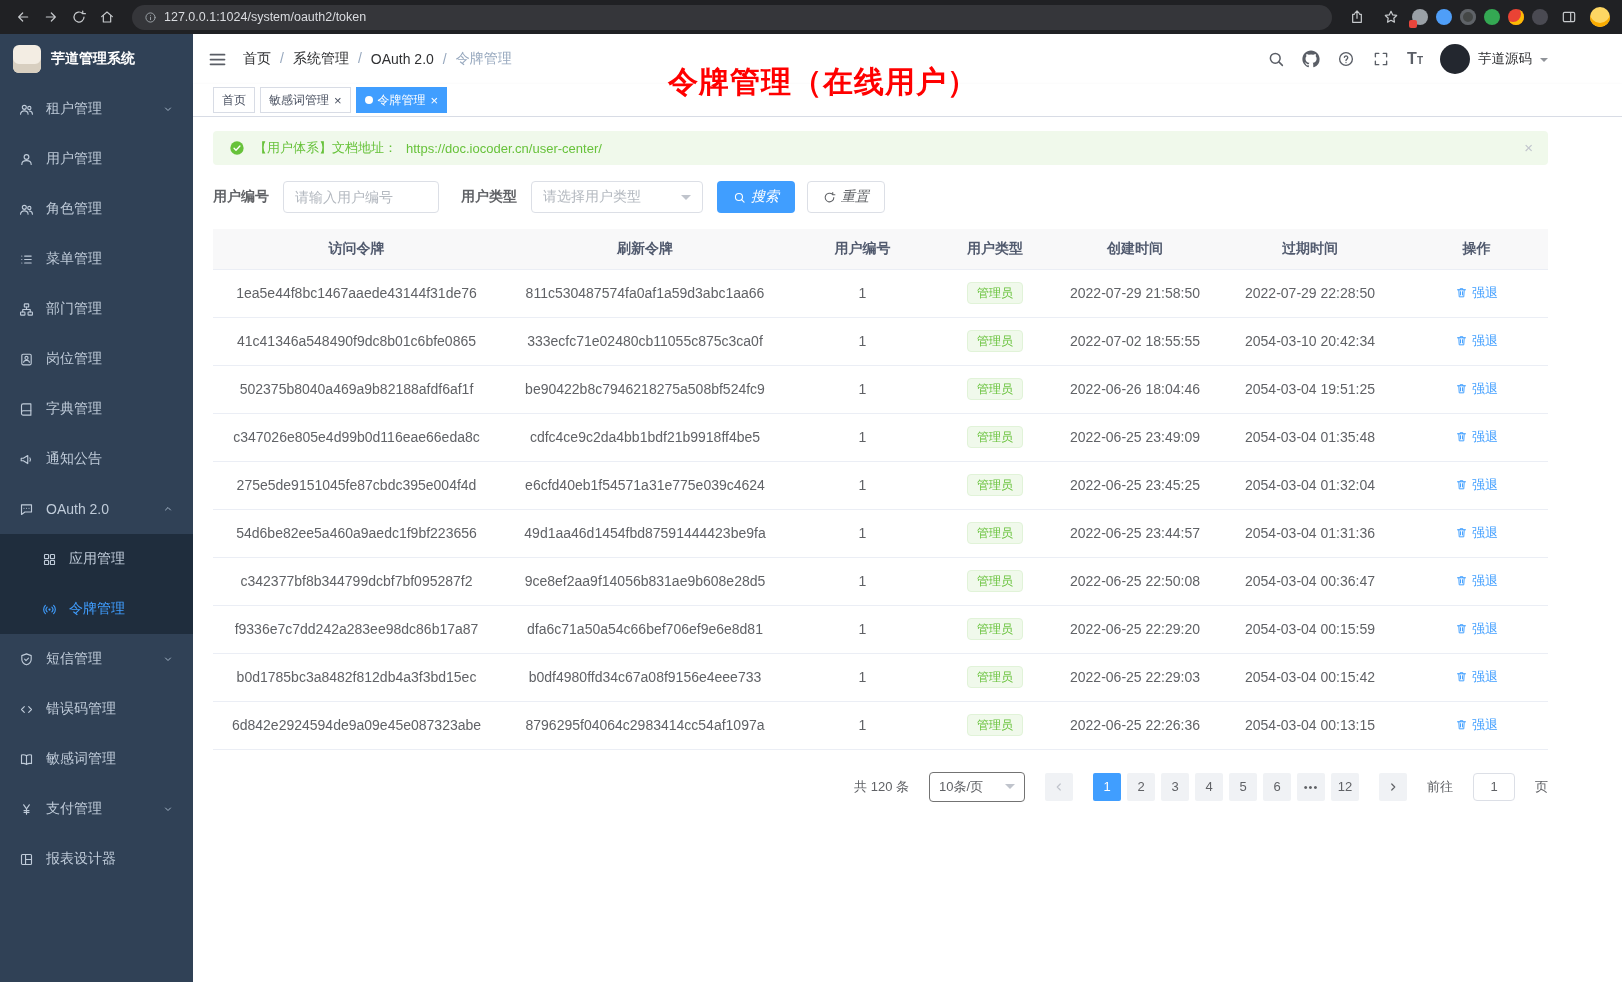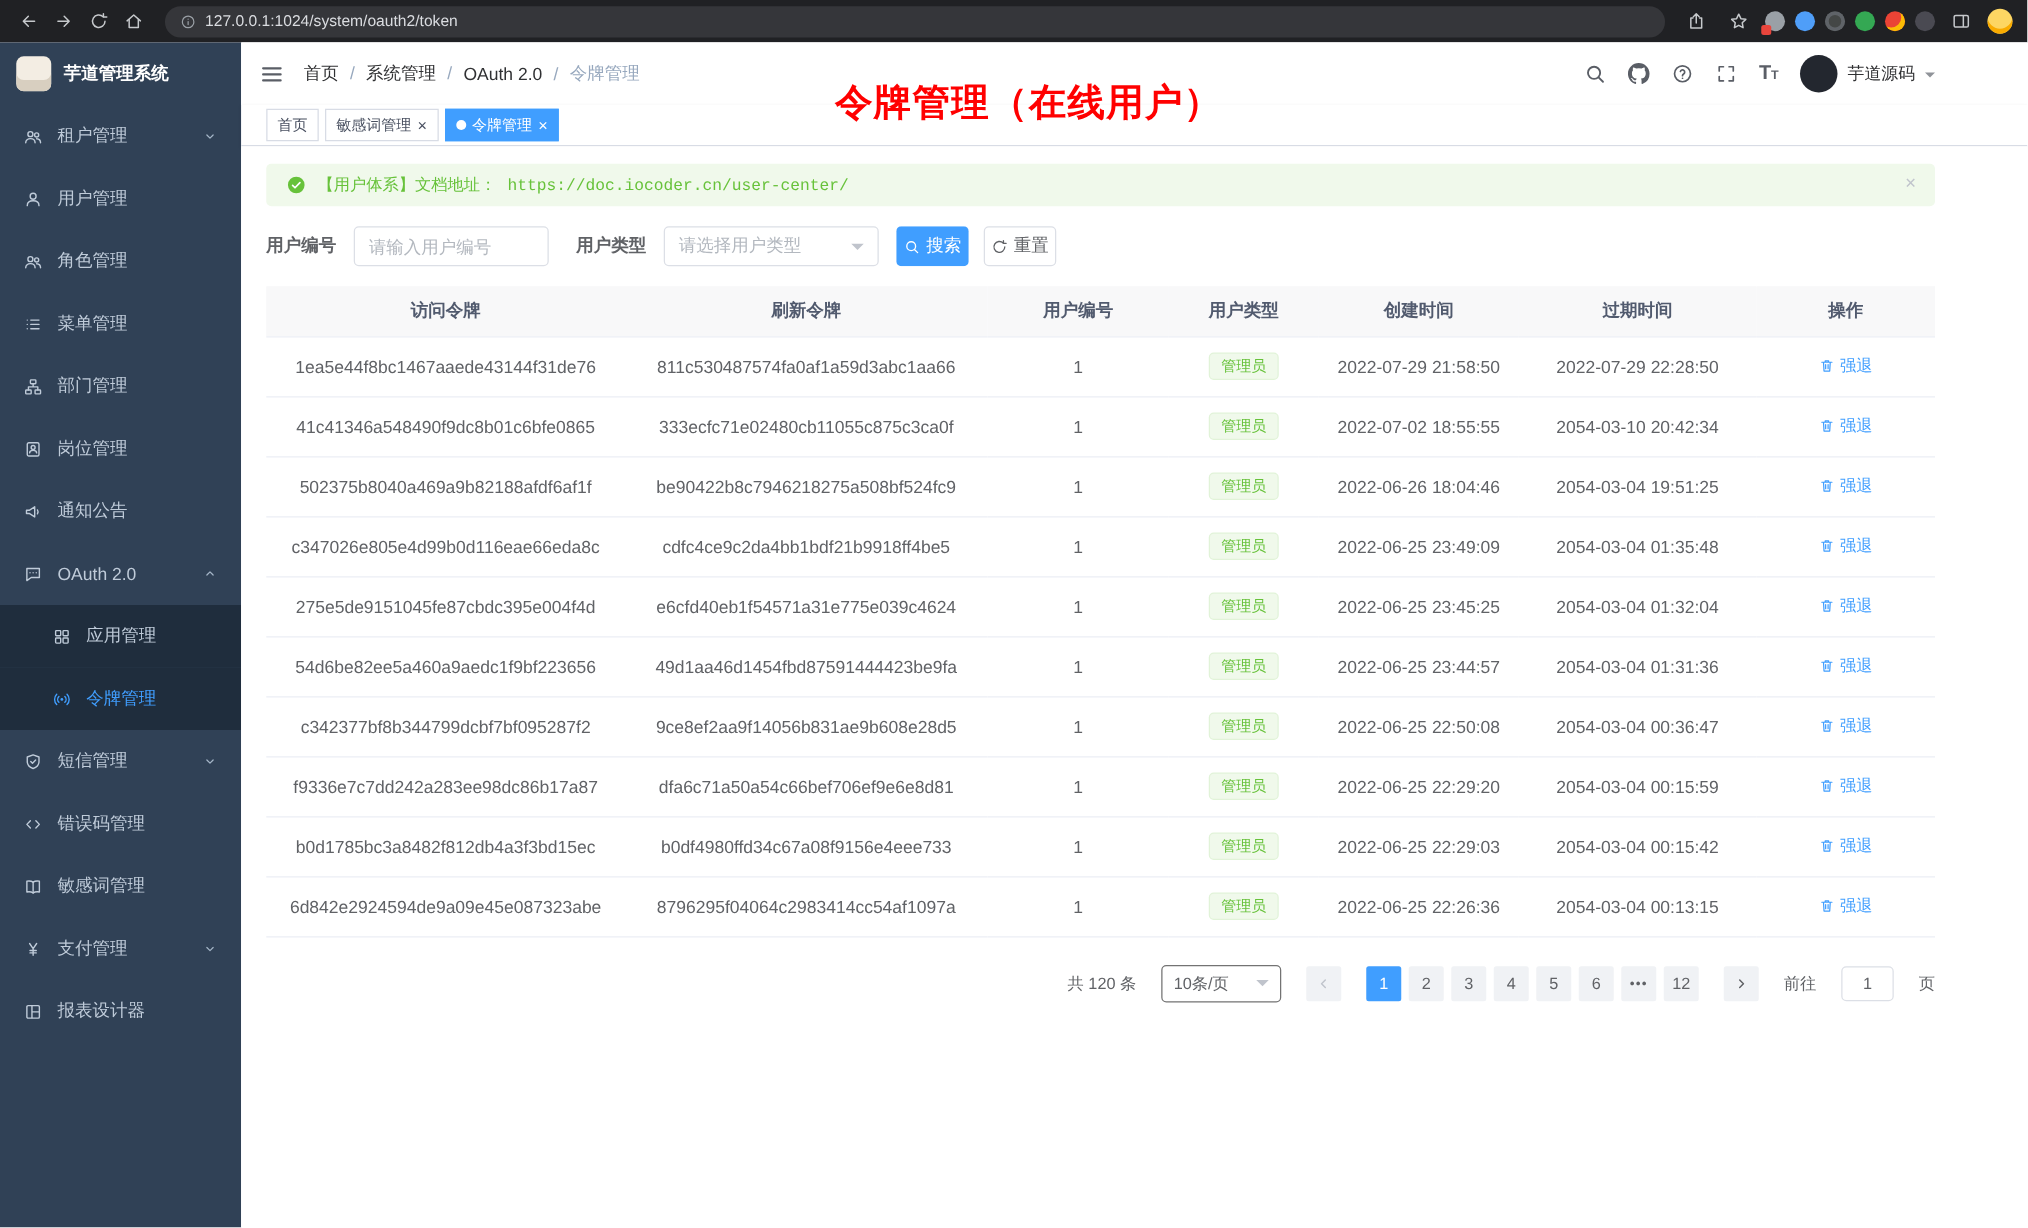--- a/index.html
+++ b/index.html
@@ -66,33 +66,33 @@
   
   .tabs-bar { height:33px; display:flex; align-items:center; gap:5px; padding:0 74px 0 20px; border-bottom:1px solid #d8dce5; box-shadow:0 1px 3px rgba(0,21,41,.08); }
   .tab { display:inline-flex; align-items:center; gap:5px; height:26px; padding:0 8px; border:1px solid #d8dce5; background:#fff; color:#495060; font-size:12px; cursor:pointer; }
   .tab .dot { width:8px; height:8px; border-radius:50%; background:#fff; }
   .tab.active { background:#409eff; border-color:#409eff; color:#fff; }
   .tab-close { line-height:1; cursor:pointer; }
   .tab-close::before { content:"×"; font-size:13px; }
 
   
   .content { flex:1; padding:14px 74px 0 20px; position:relative; background:#fff; }
-  .alert { height:34px; background:#f0f9eb; border-radius:4px; display:flex; align-items:center; gap:9px; padding:0 16px; color:#67c23a; font-size:13px; position:relative; margin-bottom:16px;font-family:Liberation Mono, monospace; }
+  .alert { height:34px; background:#f0f9eb; border-radius:4px; display:flex; align-items:center; gap:9px; padding:0 16px; color:#67c23a; font-size:13px; position:relative; margin-bottom:16px; }
   .alert-icon { width:16px; height:16px; flex:none; }
   .alert-link { color:#67c23a; cursor:pointer; }
   .alert-close { position:absolute; right:15px; top:9px; color:#c0c4cc; font-size:15px; line-height:1; cursor:pointer; }
   .alert-close::before { content:"×"; }
 
   .filter { display:flex; align-items:center; margin-bottom:16px; }
   .f-label { font-weight:700; color:#606266; font-size:14px; margin-right:14px; white-space:nowrap; }
   .f-input { width:156px; height:32px; border:1px solid #dcdfe6; border-radius:4px; padding:0 11px; font-size:14px; color:#606266; margin-right:22px; }
   .f-input::placeholder { color:#b3b8bf; }
   .f-select { width:172px; height:32px; border:1px solid #dcdfe6; border-radius:4px; padding:0 11px; font-size:14px; color:#b3b8bf; display:flex; align-items:center; justify-content:space-between; margin-right:14px; cursor:pointer; }
   .sel-caret { width:0; height:0; border:5px solid transparent; border-top-color:#c0c4cc; margin-top:5px; }
-  .btn { height:32px; border-radius:4px; font-size:14px; display:inline-flex; align-items:center; gap:5px; padding:0 5px; border:1px solid transparent; }
+  .btn { height:32px; border-radius:4px; font-size:14px; display:inline-flex; align-items:center; gap:5px; padding:0 15px; border:1px solid transparent;font-style:italic; }
   .btn svg { width:13px; height:13px; }
   .btn-primary { background:#409eff; color:#fff; margin-right:12px; }
   .btn-plain { background:#fff; border-color:#dcdfe6; color:#606266; }
 
   table { width:100%; border-collapse:collapse; table-layout:fixed; }
   th { background:#f8f8f9; color:#515a6e; font-weight:700; font-size:14px; height:40px; border-bottom:1px solid #ebeef5; text-align:center; cursor:default; }
   td { height:48px; border-bottom:1px solid #ebeef5; font-size:14px; color:#606266; text-align:center; white-space:nowrap; overflow:hidden; }
   .tag { display:inline-block; background:#f0f9eb; border:1px solid #e1f3d8; color:#67c23a; font-size:12px; line-height:16px; padding:2px 9px; border-radius:4px; }
   .action { color:#409eff; font-size:13px; display:inline-flex; align-items:center; gap:4px; cursor:pointer; }
   .action svg { width:13px; height:13px; }
@@ -423,20 +423,27 @@
         </div>
 
         <div class="menu-item">
           <svg class="mi">
             <use href="#badge-icon"></use>
           </svg>
           <span>岗位管理</span>
 
         </div>
 
+        <div class="menu-item">
+          <svg class="mi">
+            <use href="#dict-icon"></use>
+          </svg>
+          <span>字典管理</span>
+
+        </div>
 
         <div class="menu-item">
           <svg class="mi">
             <use href="#megaphone-icon"></use>
           </svg>
           <span>通知公告</span>
 
         </div>
 
 

